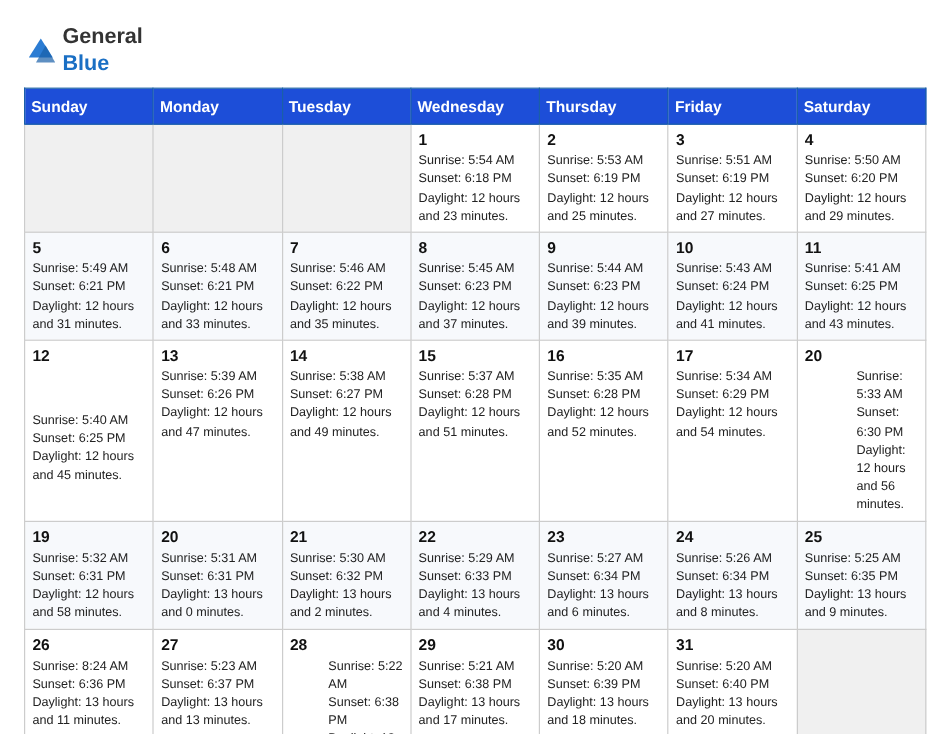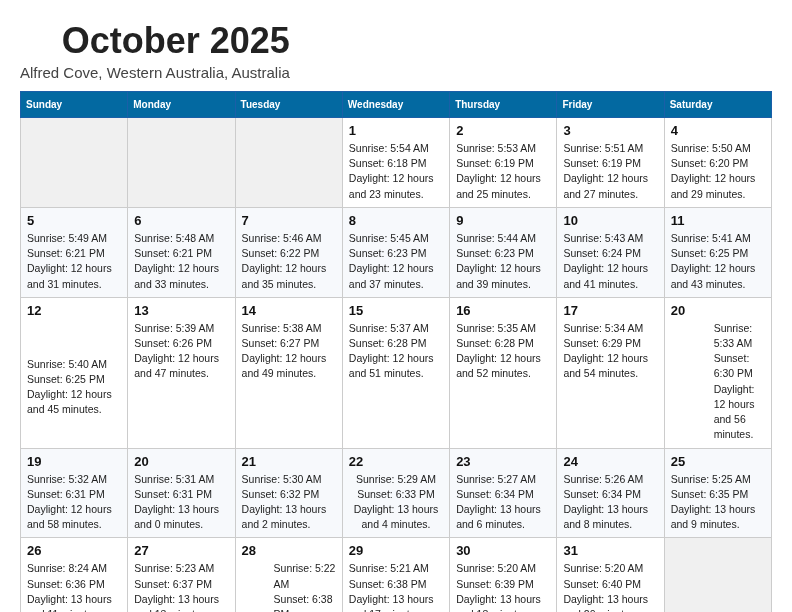--- a/index.html
+++ b/index.html
@@ -44,23 +44,23 @@
       font-size: 15px;
       color: #444;
       margin-top: 2px;
     }
     .calendar {
       width: 100%;
       border-collapse: collapse;
       border: 1px solid #ccc;
     }
     .calendar th {
-      background-color: #0369a1;
+      background-color: #1d4ed8;
       color: white;
-      font-size: 10px;
+      font-size: 13px;
       font-weight: bold;
       padding: 7px 5px;
       text-align: left;
       border: 1px solid #1a5fa8;
     }
     .calendar td {
       vertical-align: top;
       border: 1px solid #ccc;
       padding: 5px 6px;
       width: calc(100% / 7);
@@ -84,23 +84,29 @@
       color: #222;
     }
     .empty-cell {
       background: #f0f0f0 !important;
     }
   </style>
 </head>
 <body>
 
 <div class="header-section">
-  <div class="title-block">
-    <div class="month-title">October 2025</div>
-    <div class="location-title">Alfred Cove, Western Australia, Australia</div>
+  <div class="logo">
+    <svg class="logo-icon" viewBox="0 0 28 28">
+      <polygon points="14,4 24,20 4,20" fill="#2b7cd3"></polygon>
+      <polygon points="18,10 26,24 10,24" fill="#1a5fa8" opacity="0.7"></polygon>
+    </svg>
+    <div class="logo-text">
+      <span class="logo-general">General</span><br>
+      <span class="logo-blue">Blue</span>
+    </div>
   </div>
 </div>
 
 <table class="calendar">
   <thead>
     <tr>
     <th>Sunday</th>
         <th>Monday</th>
         <th>Tuesday</th>
         <th>Wednesday</th>
@@ -262,21 +268,21 @@
         </td>
         <td>
           <div class="day-number">21</div>
           <div class="day-info" style="white-space: pre-line;">Sunrise: 5:30 AM
 Sunset: 6:32 PM
 Daylight: 13 hours
 and 2 minutes.</div>
         </td>
         <td>
           <div class="day-number">22</div>
-          <div class="day-info" style="white-space: pre-line; text-align: center;">Sunrise: 5:29 AM
+          <div class="day-info" style="white-space: pre-line;">Sunrise: 5:29 AM
 Sunset: 6:33 PM
 Daylight: 13 hours
 and 4 minutes.</div>
         </td>
         <td>
           <div class="day-number">23</div>
           <div class="day-info" style="white-space: pre-line;">Sunrise: 5:27 AM
 Sunset: 6:34 PM
 Daylight: 13 hours
 and 6 minutes.</div>

